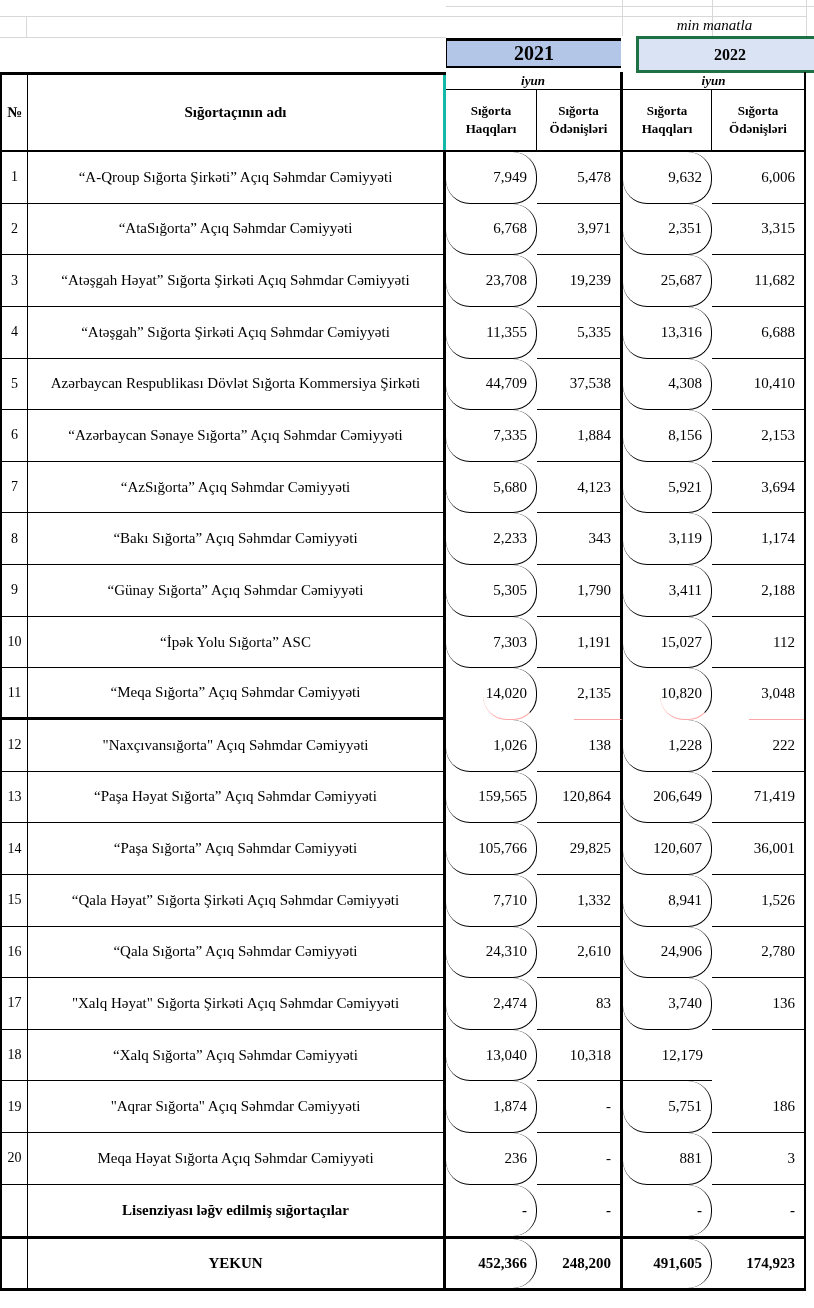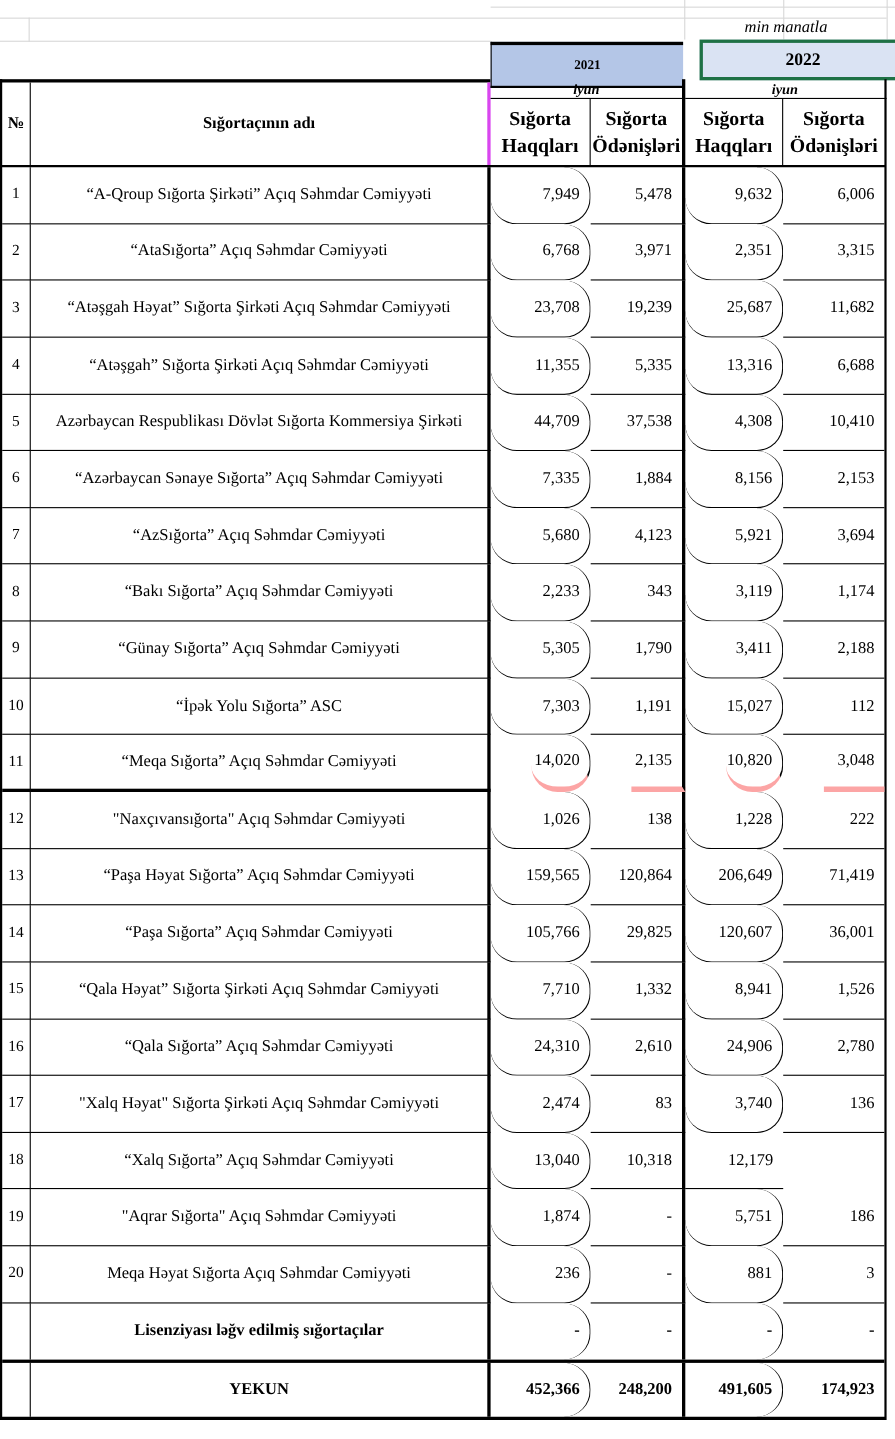--- a/index.html
+++ b/index.html
@@ -14,46 +14,46 @@
     font-style:italic;font-size:15px;
   }
   
   .lh{
     position:absolute;left:0;top:72px;width:446px;height:78px;box-sizing:border-box;
     border-top:3px solid #000;border-left:2px solid #000;
     display:grid;grid-template-columns:26px 1fr;
   }
   .cell-head{display:flex;align-items:center;justify-content:center;font-weight:bold;font-size:15px;}
   .lh-no{border-right:1px solid #000;}
-  .lh-name{border-right:3px solid #d946ef;}
+  .lh-name{border-right:3px solid #14b8a6;}
   
   .y2021{
-    position:absolute;left:446px;top:38px;width:175px;height:42px;box-sizing:border-box;
+    position:absolute;left:446px;top:38px;width:175px;height:30px;box-sizing:border-box;
     border-top:3px solid #000;border-left:1px solid #000;border-bottom:2px solid #000;
-    display:flex;align-items:center;justify-content:center;font-weight:bold;font-size:12px;
+    display:flex;align-items:center;justify-content:center;font-weight:bold;font-size:20px;
     background:#b4c6e7;
   }
   .y2022{
     position:absolute;left:620px;top:36px;width:188px;height:37px;box-sizing:border-box;
     border:3px solid #1e7145;background:#dae3f3;
     display:flex;align-items:center;justify-content:center;font-weight:bold;font-size:16px;
   }
   .handle{position:absolute;right:-4px;bottom:-4px;width:7px;height:7px;background:#1e7145;border:1px solid #fff;box-sizing:content-box;}
   
   .iyun{
     position:absolute;top:72px;height:18px;box-sizing:border-box;border-bottom:1px solid #000;
     display:flex;align-items:center;justify-content:center;font-weight:bold;font-style:italic;font-size:13px;
   }
   .iyun.a{left:446px;width:177px;border-right:3px solid #000;}
   .iyun.b{left:623px;width:183px;border-right:2px solid #000;}
   
   .ch{
     position:absolute;top:90px;height:60px;box-sizing:border-box;
     display:flex;align-items:center;justify-content:center;text-align:center;
-    font-weight:bold;font-size:18px;line-height:1.35;padding:0 5px;
+    font-weight:bold;font-size:13px;line-height:1.35;padding:0 5px;
   }
   .ch1{left:446px;width:91px;border-right:1px solid #000;}
   .ch2{left:537px;width:86px;border-right:3px solid #000;}
   .ch3{left:623px;width:89px;border-right:1px solid #000;}
   .ch4{left:712px;width:94px;border-right:2px solid #000;}
   
   .tbody{
     position:absolute;left:0;top:150px;width:806px;height:1141px;box-sizing:border-box;
     border-left:2px solid #000;border-right:2px solid #000;
     border-top:2px solid #000;border-bottom:3px solid #000;
@@ -64,21 +64,21 @@
     box-sizing:border-box;border-bottom:1px solid #000;
     display:flex;align-items:center;font-size:15px;min-height:0;overflow:hidden;
   }
   .td.no{justify-content:center;border-right:1px solid #000;font-size:14px;}
   .td.name{justify-content:center;text-align:center;border-right:3px solid #000;padding:0 6px;}
   .td.v{justify-content:flex-end;padding-right:9px;}
   .td.v1,.td.v3{border-right:1px solid #000;border-radius:24px;}
   .td.v2{border-right:3px solid #000;}
   
   .trow.pagebreak .td.no,.trow.pagebreak .td.name{border-bottom:3px solid #000;}
-  .trow.pagebreak .td.v{border-bottom:5px solid #fca5a5;margin-left:37px;}
+  .trow.pagebreak .td.v{border-bottom:1px solid #fca5a5;margin-left:37px;}
   
   .trow.cancelled .td{font-weight:bold;border-bottom:none;}
   
   .trow.total{border-top:3px solid #000;}
   .trow.total .td{font-weight:bold;border-bottom:none;}
 </style>
 </head>
 <body>
 
 <div class="sheet">

